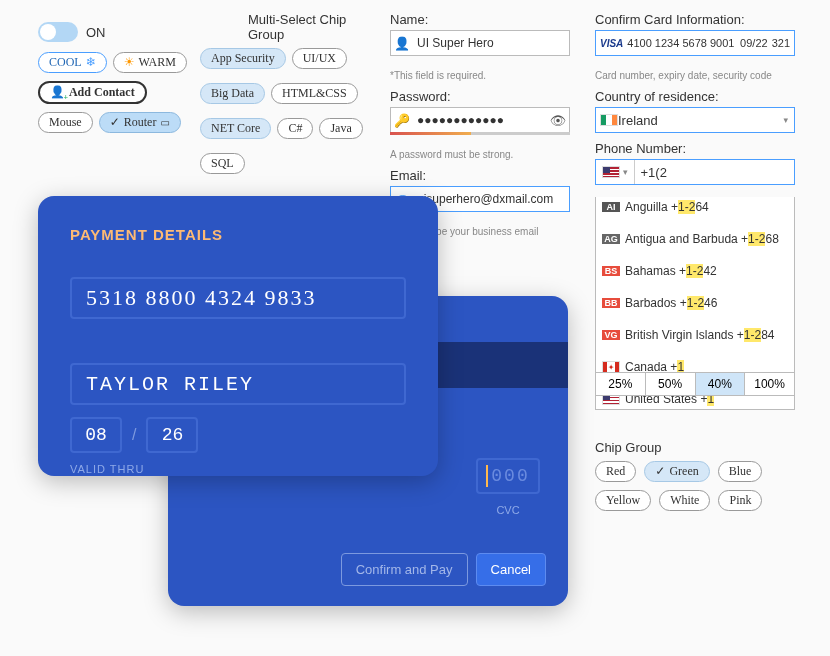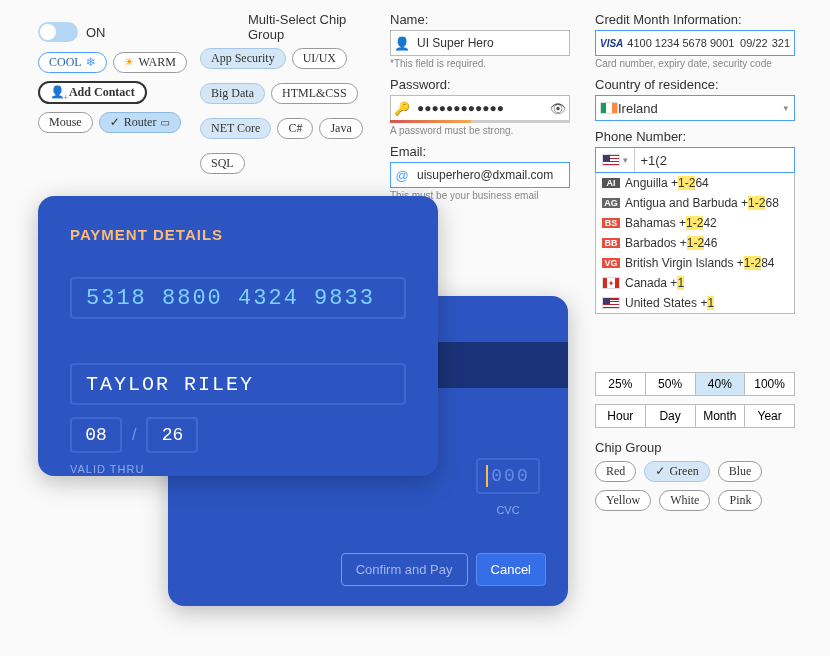--- a/index.html
+++ b/index.html
@@ -28,34 +28,34 @@
 
 .form-col { position: absolute; top: 12px; left: 390px; width: 180px; }
 .form-item { margin-bottom: 8px; }
 .form-label { font-size: 13px; margin-bottom: 3px; display: block; }
 .input-wrap { border: 1px solid #bbb; height: 26px; display: flex; align-items: center; background: #fff; }
 .input-wrap.active { border-color: #4a9eff; }
 .input-icon { width: 22px; text-align: center; color: #666; font-size: 13px; }
 .input-icon.orange { color: #ff9800; }
 .input-field { flex: 1; font-size: 12px; padding: 0 4px; }
 .eye-icon { width: 22px; text-align: center; color: #555; cursor: pointer; }
-.helper { font-size: 10px; color: #888; margin-top: 2px; }
+.helper { font-size: 10px; color: #888; margin-top: 14px; }
 .pw-bar { height: 3px; background: linear-gradient(to right, #d9534f 0%, #f0ad4e 45%, #ccc 45%, #ccc 100%); margin-top: -1px; }
 
 .right-col { position: absolute; top: 12px; left: 595px; width: 200px; }
 .cc-input { border: 1px solid #4a9eff; height: 26px; display: flex; align-items: center; font-size: 11px; padding: 0 4px; gap: 4px; background: #fff; }
 .visa { color: #1a3a8c; font-weight: bold; font-style: italic; font-size: 10px; }
 .country-input { border: 1px solid #4a9eff; height: 26px; display: flex; align-items: center; padding: 0 4px; background: #fff; position: relative; }
 .dropdown-arrow { position: absolute; right: 6px; color: #888; font-size: 9px; }
 .phone-input { border: 1px solid #4a9eff; height: 26px; display: flex; align-items: center; background: #fff; }
 .phone-flag { border-right: 1px solid #ccc; padding: 0 6px; display: flex; align-items: center; gap: 3px; height: 100%; }
 .phone-text { padding: 0 6px; }
 
 .phone-dropdown { border: 1px solid #bbb; border-top: none; background: #fff; font-size: 12px; }
-.phone-item { padding: 3px 6px; display: flex; align-items: center; gap: 5px; }
+.phone-item { padding: 3px 6px; display: flex; align-items: center; gap: 5px; margin-top: 12px; }
 .cc-badge { display: inline-block; padding: 0 2px; font-size: 9px; font-weight: bold; color: #fff; min-width: 18px; text-align: center; }
 .hl { background: #ffe86b; }
 .flag { width: 18px; height: 12px; display: inline-block; border: 1px solid #ddd; }
 .flag.ie { background: linear-gradient(to right, #169b62 33%, #fff 33%, #fff 66%, #ff883e 66%); }
 .flag.us { background: linear-gradient(180deg,#b22234 0 15%,#fff 15% 30%,#b22234 30% 45%,#fff 45% 60%,#b22234 60% 75%,#fff 75% 90%,#b22234 90% 100%); position:relative; }
 .flag.us::before { content:''; position:absolute; left:0; top:0; width:45%; height:55%; background:#3c3b6e; }
 .flag.ca { background: linear-gradient(to right,#d52b1e 25%,#fff 25%,#fff 75%,#d52b1e 75%); position:relative; }
 .flag.ca::before { content:'✦'; color:#d52b1e; position:absolute; left:50%; top:50%; transform:translate(-50%,-50%); font-size:8px; }
 
 
@@ -78,21 +78,21 @@
 .card-back .cvc-box .cursor { border-left: 2px solid #ffb84d; height: 22px; margin-right: 3px; }
 .card-back .cvc-lbl { position: absolute; top: 208px; right: 28px; width: 64px; text-align: center; color: #8ea9e8; font-size: 11px; }
 .card-back .actions { position: absolute; bottom: 20px; right: 22px; display: flex; gap: 8px; }
 .card-back .actions button { padding: 8px 14px; border-radius: 4px; font-size: 13px; cursor: pointer; }
 .btn-confirm { background: transparent; border: 1px solid #7c99df; color: #a3b7e9; }
 .btn-cancel { background: #366ee8; border: 1px solid #5d8bf0; color: #fff; }
 
 .card-front { position: relative; width: 400px; height: 280px; background: #2c55c2; border-radius: 16px; box-shadow: 0 6px 24px rgba(0,0,0,.25); padding: 30px 32px 24px; }
 .card-title { color: #fdba74; font-weight: 700; letter-spacing: 1px; font-size: 15px; margin-bottom: 34px; }
 .card-input { border: 2px solid #3f68d1; border-radius: 4px; background: transparent; height: 42px; display: flex; align-items: center; padding: 0 14px; }
-.card-num { font-family: Liberation Mono, monospace; font-size: 22px; color: #7dd3fc; letter-spacing: 2px; }
+.card-num { font-family: Liberation Serif, serif; font-size: 22px; color: #ffffff; letter-spacing: 2px; }
 .card-name-row { margin-top: 44px; }
 .card-name { font-family: 'Courier New', monospace; font-size: 20px; color: #fff; letter-spacing: 2px; }
 .exp-row { display: flex; gap: 10px; align-items: center; margin-top: 12px; }
 .exp-box { border: 2px solid #3f68d1; border-radius: 4px; height: 36px; width: 52px; display: flex; align-items: center; justify-content: center; font-family: 'Courier New', monospace; font-size: 18px; color: #fff; }
 .slash { color: #7c99df; font-size: 16px; }
 .valid-thru { color: #8ea9e8; font-size: 11px; margin-top: 10px; letter-spacing: 1px; }
 </style>
 </head>
 <body>
 
@@ -175,21 +175,21 @@
     <div class="input-wrap active">
       <span class="input-icon" style="color:#4a9eff">@</span>
       <span class="input-field">uisuperhero@dxmail.com</span>
     </div>
     <div class="helper">This must be your business email address.</div>
   </div>
 </div>
 
 <div class="right-col">
   <div class="form-item">
-    <span class="form-label">Credit Month Information:</span>
+    <span class="form-label">Confirm Card Information:</span>
     <div class="cc-input">
       <span class="visa">VISA</span>
       <span>4100 1234 5678 9001</span>
       <span style="margin-left:auto">09/22</span>
       <span>321</span>
     </div>
     <div class="helper">Card number, expiry date, security code</div>
   </div>
   <div class="form-item">
     <span class="form-label">Country of residence:</span>
@@ -241,26 +241,20 @@
   </div>
 </div>
 
 <div class="btn-groups">
   <div class="btn-group" id="pct-group">
       <button>25%</button>
       <button>50%</button>
       <button class="sel">40%</button>
       <button>100%</button>
     </div>
-  <div class="btn-group" id="time-group">
-      <button>Hour</button>
-      <button>Day</button>
-      <button>Month</button>
-      <button>Year</button>
-    </div>
 </div>
 
 <div class="chip-group-2">
   <div class="label">Chip Group</div>
   <div class="chip-row2" id="cg2-r1">
       <div class="chip">Red</div>
       <div class="chip sel"><span class="check">✓</span> Green</div>
       <div class="chip">Blue</div>
     </div>
   <div class="chip-row2" id="cg2-r2">

